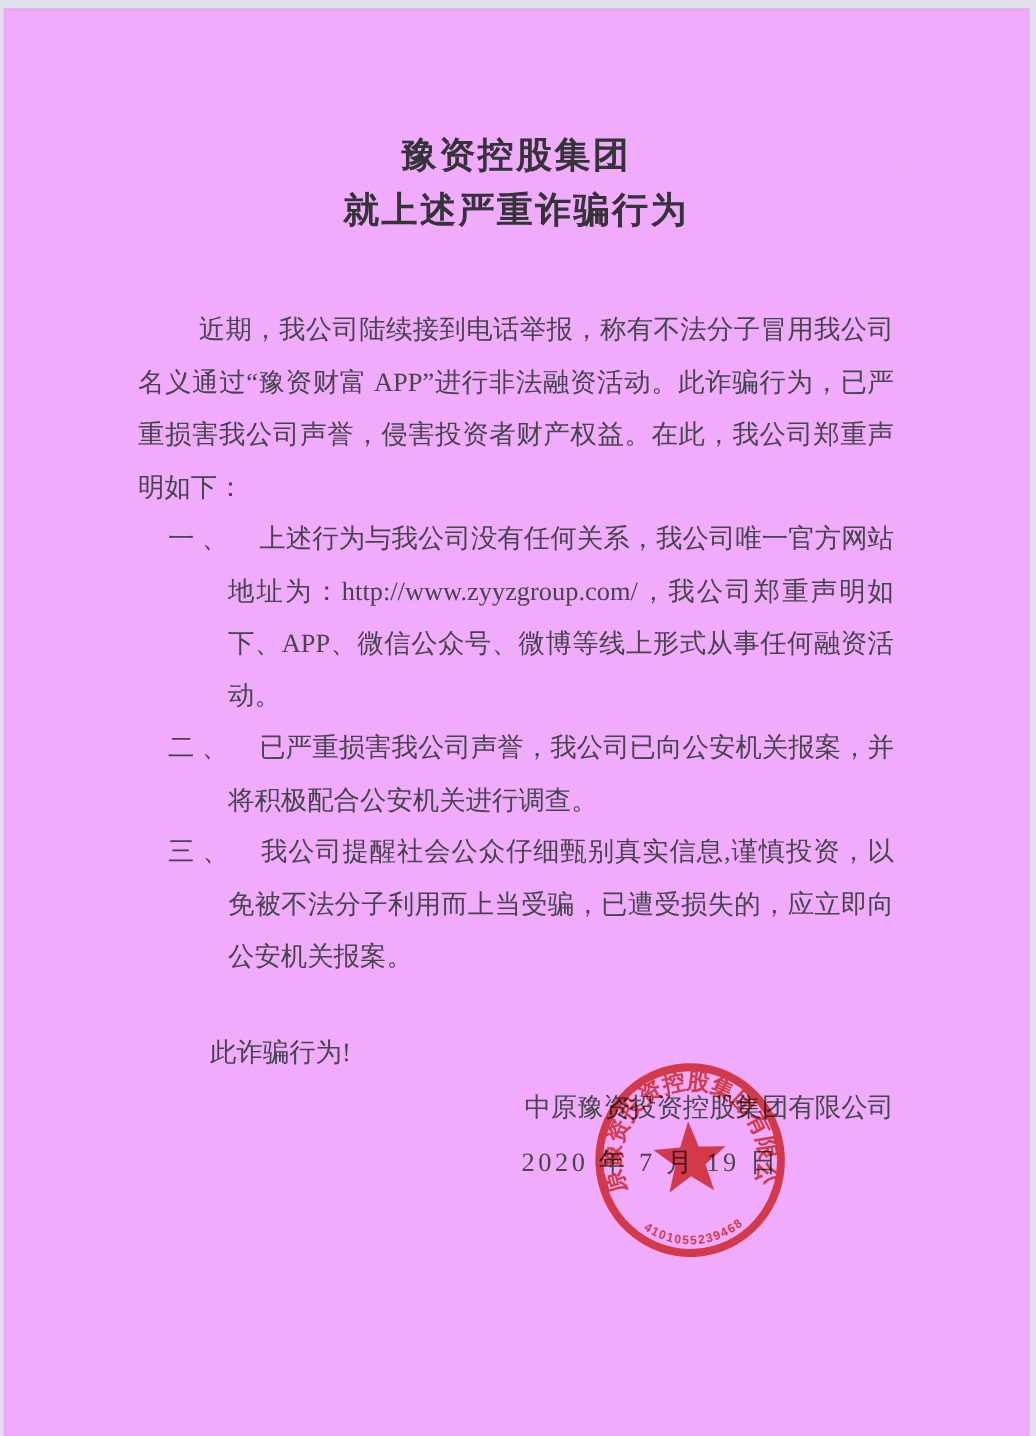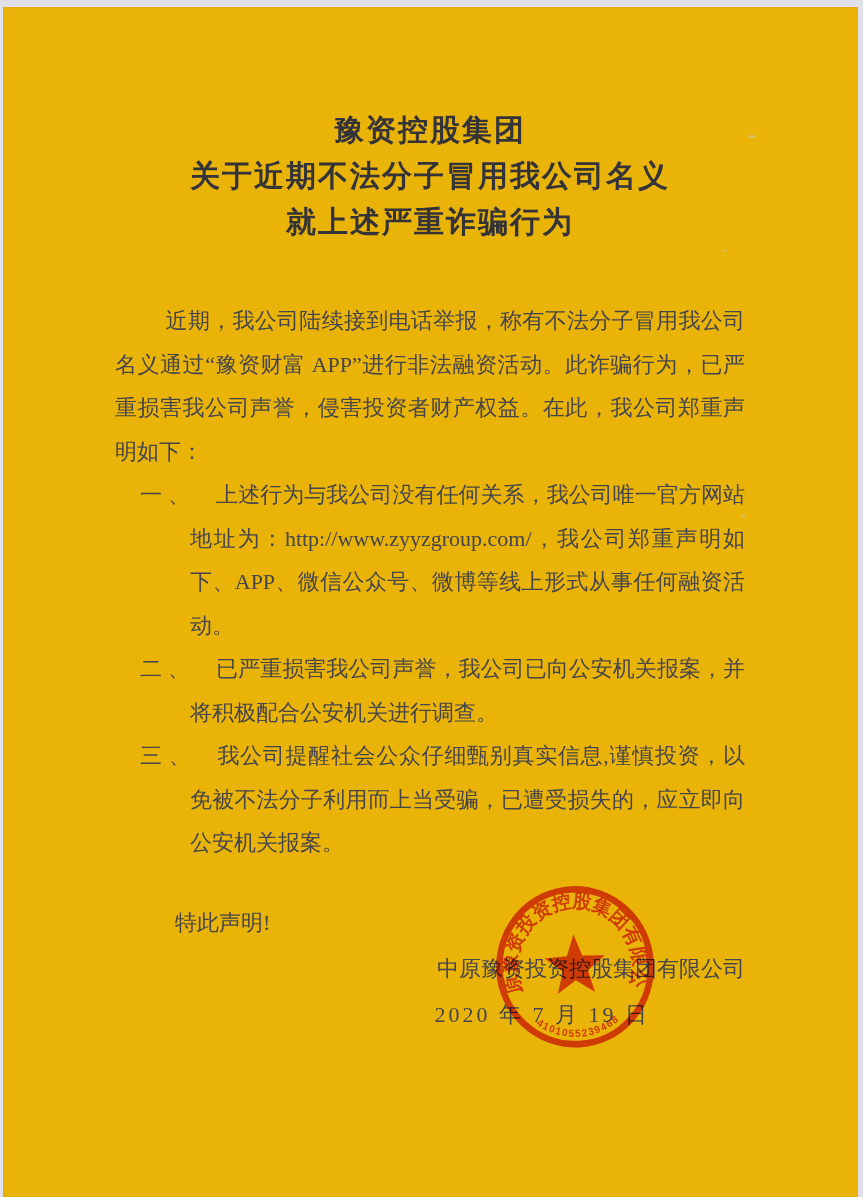--- a/index.html
+++ b/index.html
@@ -15,21 +15,21 @@
     position: relative;
     width: 863px;
     height: 1197px;
   }
   .page {
     position: absolute;
     left: 3px;
     top: 7px;
     right: 5px;
     bottom: 0;
-    background: #eab308;
+    background: #f0abfc;
     box-shadow: inset 0 1px 2px rgba(120,120,140,0.12);
   }
   .content {
     position: relative;
     width: 630px;
     margin-left: 112px;
     padding-top: 100px;
     color: #3c3c42;
   }
   .title-block {
@@ -93,40 +93,39 @@
 </style>
 </head>
 <body>
 
 <div class="scan-wrap">
   <div class="page">
 
     <div class="content">
       <div class="title-block">
         <div>豫资控股集团</div>
-        <div>关于近期不法分子冒用我公司名义</div>
         <div>就上述严重诈骗行为</div>
       </div>
 
       <div class="body-text">
         <p class="para-intro">近期，我公司陆续接到电话举报，称有不法分子冒用我公司名义通过“豫资财富 APP”进行非法融资活动。此诈骗行为，已严重损害我公司声誉，侵害投资者财产权益。在此，我公司郑重声明如下：</p>
 
         <div class="item">
           <span class="marker">一、</span><span>上述行为与我公司没有任何关系，我公司唯一官方网站地址为：http://www.zyyzgroup.com/，我公司郑重声明如下、APP、微信公众号、微博等线上形式从事任何融资活动。</span>
         </div>
 
         <div class="item">
           <span class="marker">二、</span><span>已严重损害我公司声誉，我公司已向公安机关报案，并将积极配合公安机关进行调查。</span>
         </div>
 
         <div class="item">
           <span class="marker">三、</span><span>我公司提醒社会公众仔细甄别真实信息,谨慎投资，以免被不法分子利用而上当受骗，已遭受损失的，应立即向公安机关报案。</span>
         </div>
 
-        <p class="closing">特此声明!</p>
+        <p class="closing">此诈骗行为!</p>
 
         <div class="signature">
           <div class="sig-company">中原豫资投资控股集团有限公司</div>
           <div class="sig-date">2020 年 7 月 19 日</div>
         </div>
       </div>
     </div>
 
     <div class="speck" style="left:746px; top:128px; width:6px; height:3px; opacity:.5"></div>
     <div class="speck" style="left:738px; top:508px; width:5px; height:3px; opacity:.4"></div>

